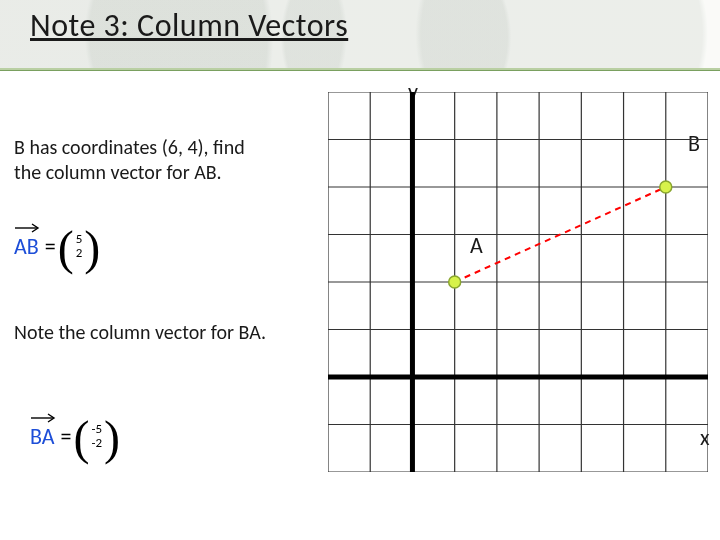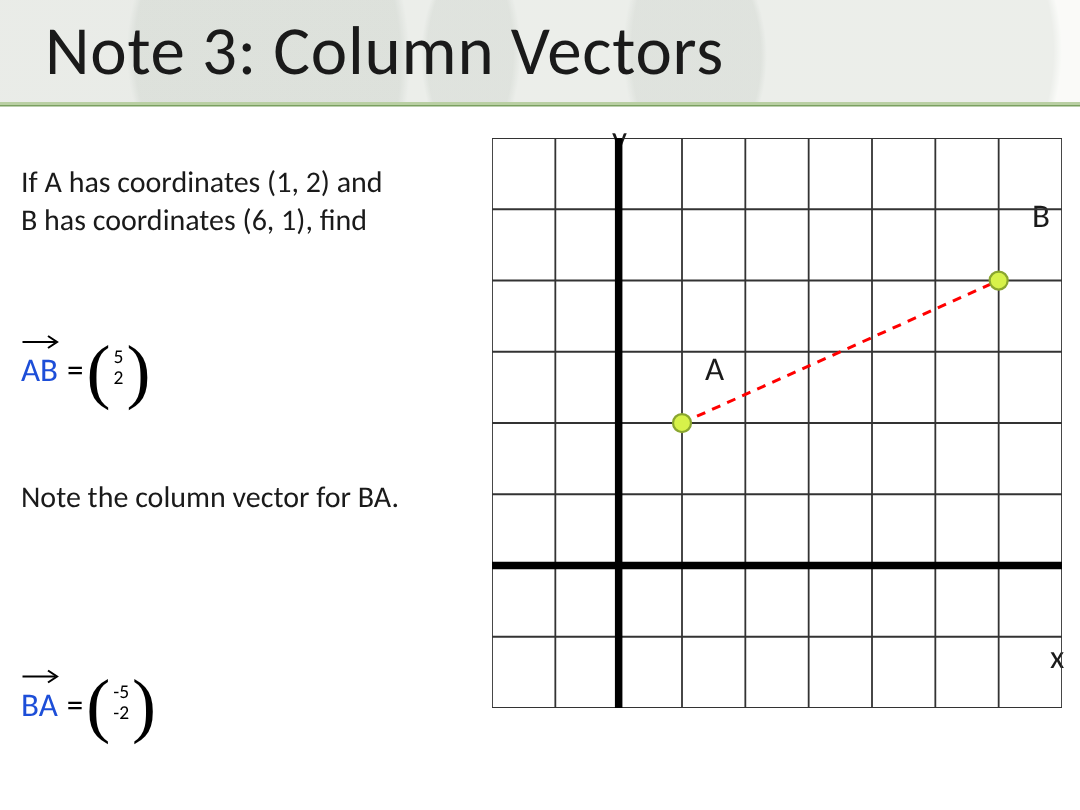--- a/index.html
+++ b/index.html
@@ -7,51 +7,52 @@
   .slide { position: relative; width: 720px; height: 540px; background: #fff; }
   .bg-trees { position: absolute; left: 0; top: 0; width: 720px; height: 68px; background:
      radial-gradient(circle at 10% 60%, rgba(80,100,80,0.12) 0 30%, transparent 31%),
      radial-gradient(circle at 30% 50%, rgba(80,100,80,0.10) 0 25%, transparent 26%),
      radial-gradient(circle at 55% 55%, rgba(80,100,80,0.10) 0 28%, transparent 29%),
      radial-gradient(circle at 78% 50%, rgba(80,100,80,0.10) 0 25%, transparent 26%),
      linear-gradient(#f9faf7,#f9faf7);
      opacity:0.8; }
   .hr1 { position: absolute; left: 0; top: 68px; width: 720px; height: 2px; background: #b9cfa3; }
   .hr2 { position: absolute; left: 0; top: 70px; width: 720px; height: 1px; background: #7aa060; }
-  .title { position: absolute; left: 30px; top: 6px; font-size: 46px; font-weight: 400; color: #1a1a1a; letter-spacing: 0.5px;}
+  .title { position: absolute; left: 30px; top: 6px; font-size: 32px; font-weight: 400; color: #1a1a1a; text-decoration: underline; letter-spacing: 0.5px;}
   .body-text { position: absolute; font-size: 20px; color: #1a1a1a; line-height: 1.25; }
   .q1 { left: 14px; top: 110px; width: 300px; }
   .q2 { left: 14px; top: 320px; width: 300px; }
   .vec-row { position: absolute; display: flex; align-items: center; }
   .vec-label { position: relative; font-size: 22px; color:#1d4ed8; }
   .vec-arrow { position: absolute; left: 0; top: -10px; width: 26px; height: 10px; }
   .eq { font-size: 22px; margin: 0 2px 0 6px; }
   .paren { font-size: 48px; line-height: 42px; font-family: 'Times New Roman', serif; position: relative; top:2px;}
   .col { display: inline-flex; flex-direction: column; align-items: center; font-size: 13px; line-height: 1.1; margin: 0 2px; }
   .col span { display:block; }
   .row1 { left: 14px; top: 225px; }
-  .row2 { left: 14px; top: 415px; margin-top: 33px; }
+  .row2 { left: 30px; top: 415px; }
   .grid-wrap { position: absolute; left: 328px; top: 92px; width: 380px; height: 380px; }
   .ylabel { position: absolute; font-size: 22px; color:#1a1a1a; }
   .xlabel { position: absolute; font-size: 22px; color:#1a1a1a; }
   .ptlabel { position: absolute; font-size: 22px; color:#1a1a1a; }
 </style>
 </head>
 <body>
 
 <div class="slide">
   <div class="bg-trees"></div>
   <div class="hr1"></div>
   <div class="hr2"></div>
 
   <div class="title">Note 3: Column Vectors</div>
 
   <div class="body-text q1">
-    <span>If A has coordinates  (1, 2) and</span><br>
-    <span>B has coordinates (6, 1), find</span><br>
+    <br>
+    <span>B has coordinates (6, 4), find</span><br>
+    <span>the column vector for AB.</span>
   </div>
 
   <div class="vec-row row1">
     <span class="vec-label">
       <svg class="vec-arrow" viewBox="0 0 26 10">
         <line x1="1" y1="5" x2="23" y2="5" stroke="#000" stroke-width="1.4"></line>
         <polyline points="18,1 24,5 18,9" fill="none" stroke="#000" stroke-width="1.4"></polyline>
       </svg>
       <span>AB</span>
     </span>

